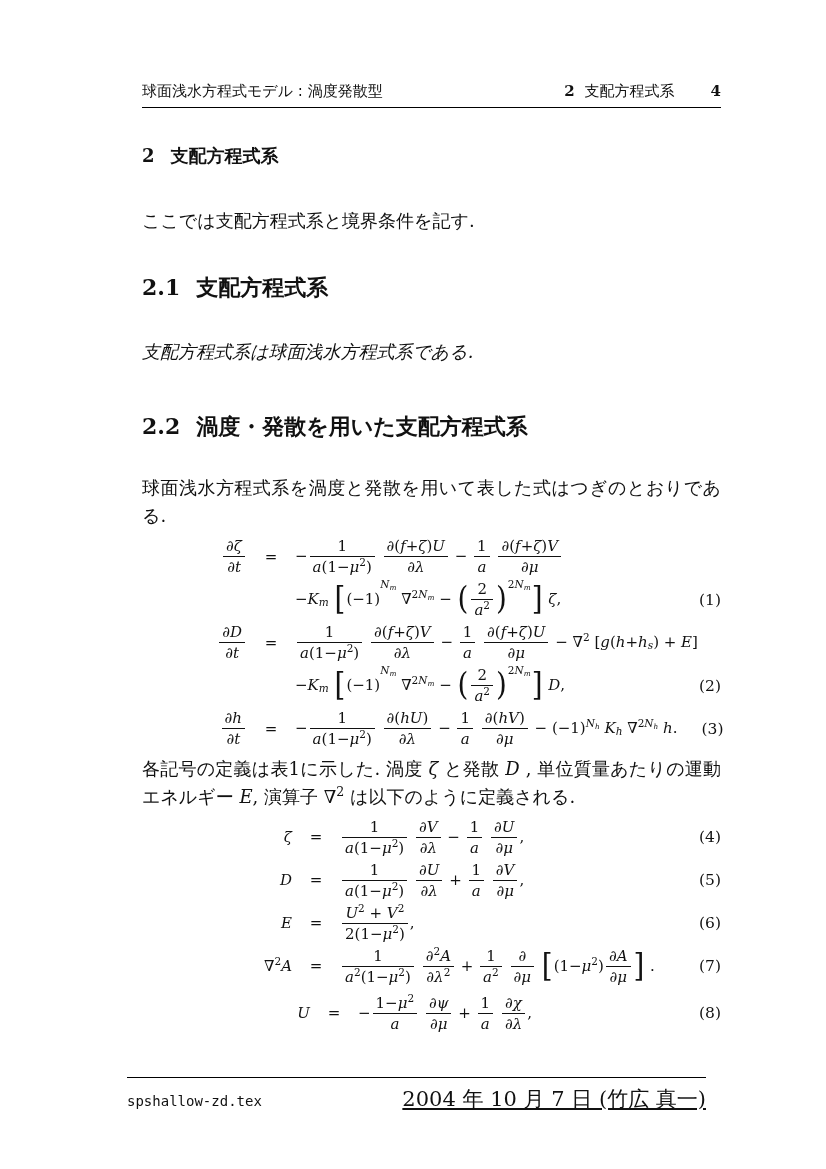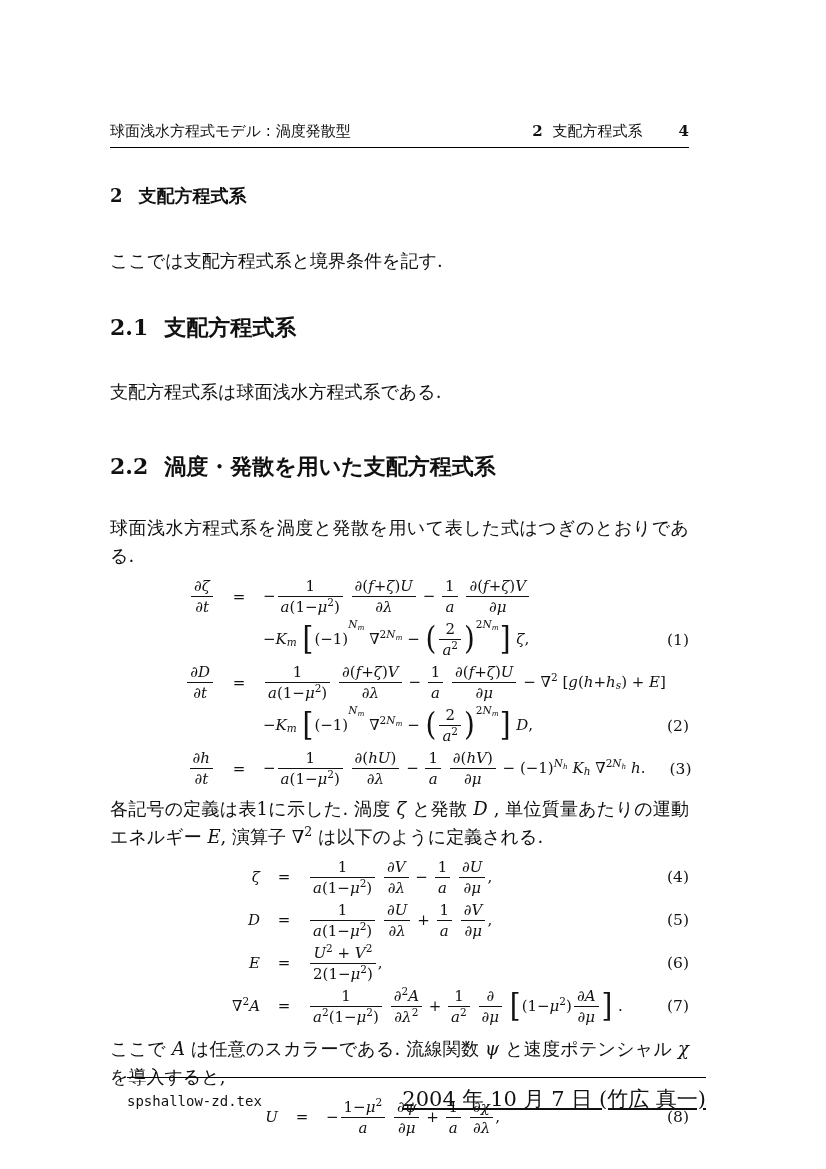--- a/index.html
+++ b/index.html
@@ -1,39 +1,39 @@
 <!DOCTYPE html>
 <html><head>
 <meta charset="utf-8">
 <style>
   html,body{margin:0;padding:0;background:#ffffff;}
   .page{position:relative;width:826px;height:1169px;background:#ffffff;overflow:hidden;
         color:#111;font-family:"DejaVu Serif",serif;}
-  .content{position:absolute;left:110px;top:0;width:579px;margin-top:40px;}
+  .content{position:absolute;left:142px;top:0;width:579px;}
 
   
   .hdr{margin-top:82px;display:flex;justify-content:space-between;align-items:baseline;
        font-size:15px;border-bottom:1px solid #000;padding-bottom:6px;
        font-family:"DejaVu Sans",sans-serif;}
   .hdr-num{font-family:"DejaVu Serif",serif;font-weight:bold;}
   .hdr-right{display:flex;align-items:baseline;gap:10px;}
   .hdr-page{margin-left:26px;}
 
   
   .h1{margin-top:36px;font-size:18px;line-height:1.3;font-weight:bold;
       font-family:"DejaVu Sans",sans-serif;}
   .h2{margin-top:38px;font-size:22px;line-height:1.3;font-weight:bold;
       font-family:"DejaVu Sans",sans-serif;}
   .h2.sp{margin-top:46px;}
   .hnum{font-family:"DejaVu Serif",serif;font-weight:bold;margin-right:16px;}
 
   
   .para{font-size:18px;line-height:1.55;text-align:justify;}
   .p-intro{margin-top:40px;}
-  .p-gov{margin-top:35px;}
+  .p-gov{margin-top:35px;font-style:italic;}
   .p-lead{margin-top:33px;}
   .p-defs{margin-top:6px;}
   .p-scalar{margin-top:8px;}
 
   
   .eqblock{margin-top:6px;font-size:15px;}
   .eqrow{display:flex;align-items:center;margin:2px 0;}
   .eqlhs{text-align:right;flex:none;}
   .eqrel{width:48px;text-align:center;flex:none;}
   .eqrhs{flex:1;white-space:nowrap;}
@@ -142,21 +142,20 @@
           <div class="eqnum">(6)</div>
         </div>
         <div class="eqrow">
           <div class="eqlhs" style="width:150px">∇<sup>2</sup><i>A</i></div>
           <div class="eqrel">=</div>
           <div class="eqrhs"><span class="fr"><span class="fn">1</span><span class="fd"><i>a</i><sup>2</sup>(1−<i>μ</i><sup>2</sup>)</span></span> <span class="fr"><span class="fn"><i>∂</i><sup>2</sup><i>A</i></span><span class="fd"><i>∂λ</i><sup>2</sup></span></span> + <span class="fr"><span class="fn">1</span><span class="fd"><i>a</i><sup>2</sup></span></span> <span class="fr"><span class="fn"><i>∂</i></span><span class="fd"><i>∂μ</i></span></span> <span class="bg">[</span>(1−<i>μ</i><sup>2</sup>)<span class="fr"><span class="fn"><i>∂A</i></span><span class="fd"><i>∂μ</i></span></span><span class="bg">]</span> .</div>
           <div class="eqnum">(7)</div>
         </div>
       </div>
 
-    <div class="para p-scalar">ここで <i>A</i> は任意のスカラーである. 流線関数 <i>ψ</i> と速度ポテンシャル <i>χ</i> を導入すると,</div>
 
     <div class="eqblock">
         <div class="eqrow">
           <div class="eqlhs" style="width:168px"><i>U</i></div>
           <div class="eqrel">=</div>
           <div class="eqrhs">−<span class="fr"><span class="fn">1−<i>μ</i><sup>2</sup></span><span class="fd"><i>a</i></span></span> <span class="fr"><span class="fn"><i>∂ψ</i></span><span class="fd"><i>∂μ</i></span></span> + <span class="fr"><span class="fn">1</span><span class="fd"><i>a</i></span></span> <span class="fr"><span class="fn"><i>∂χ</i></span><span class="fd"><i>∂λ</i></span></span>,</div>
           <div class="eqnum">(8)</div>
         </div>
       </div>
 

